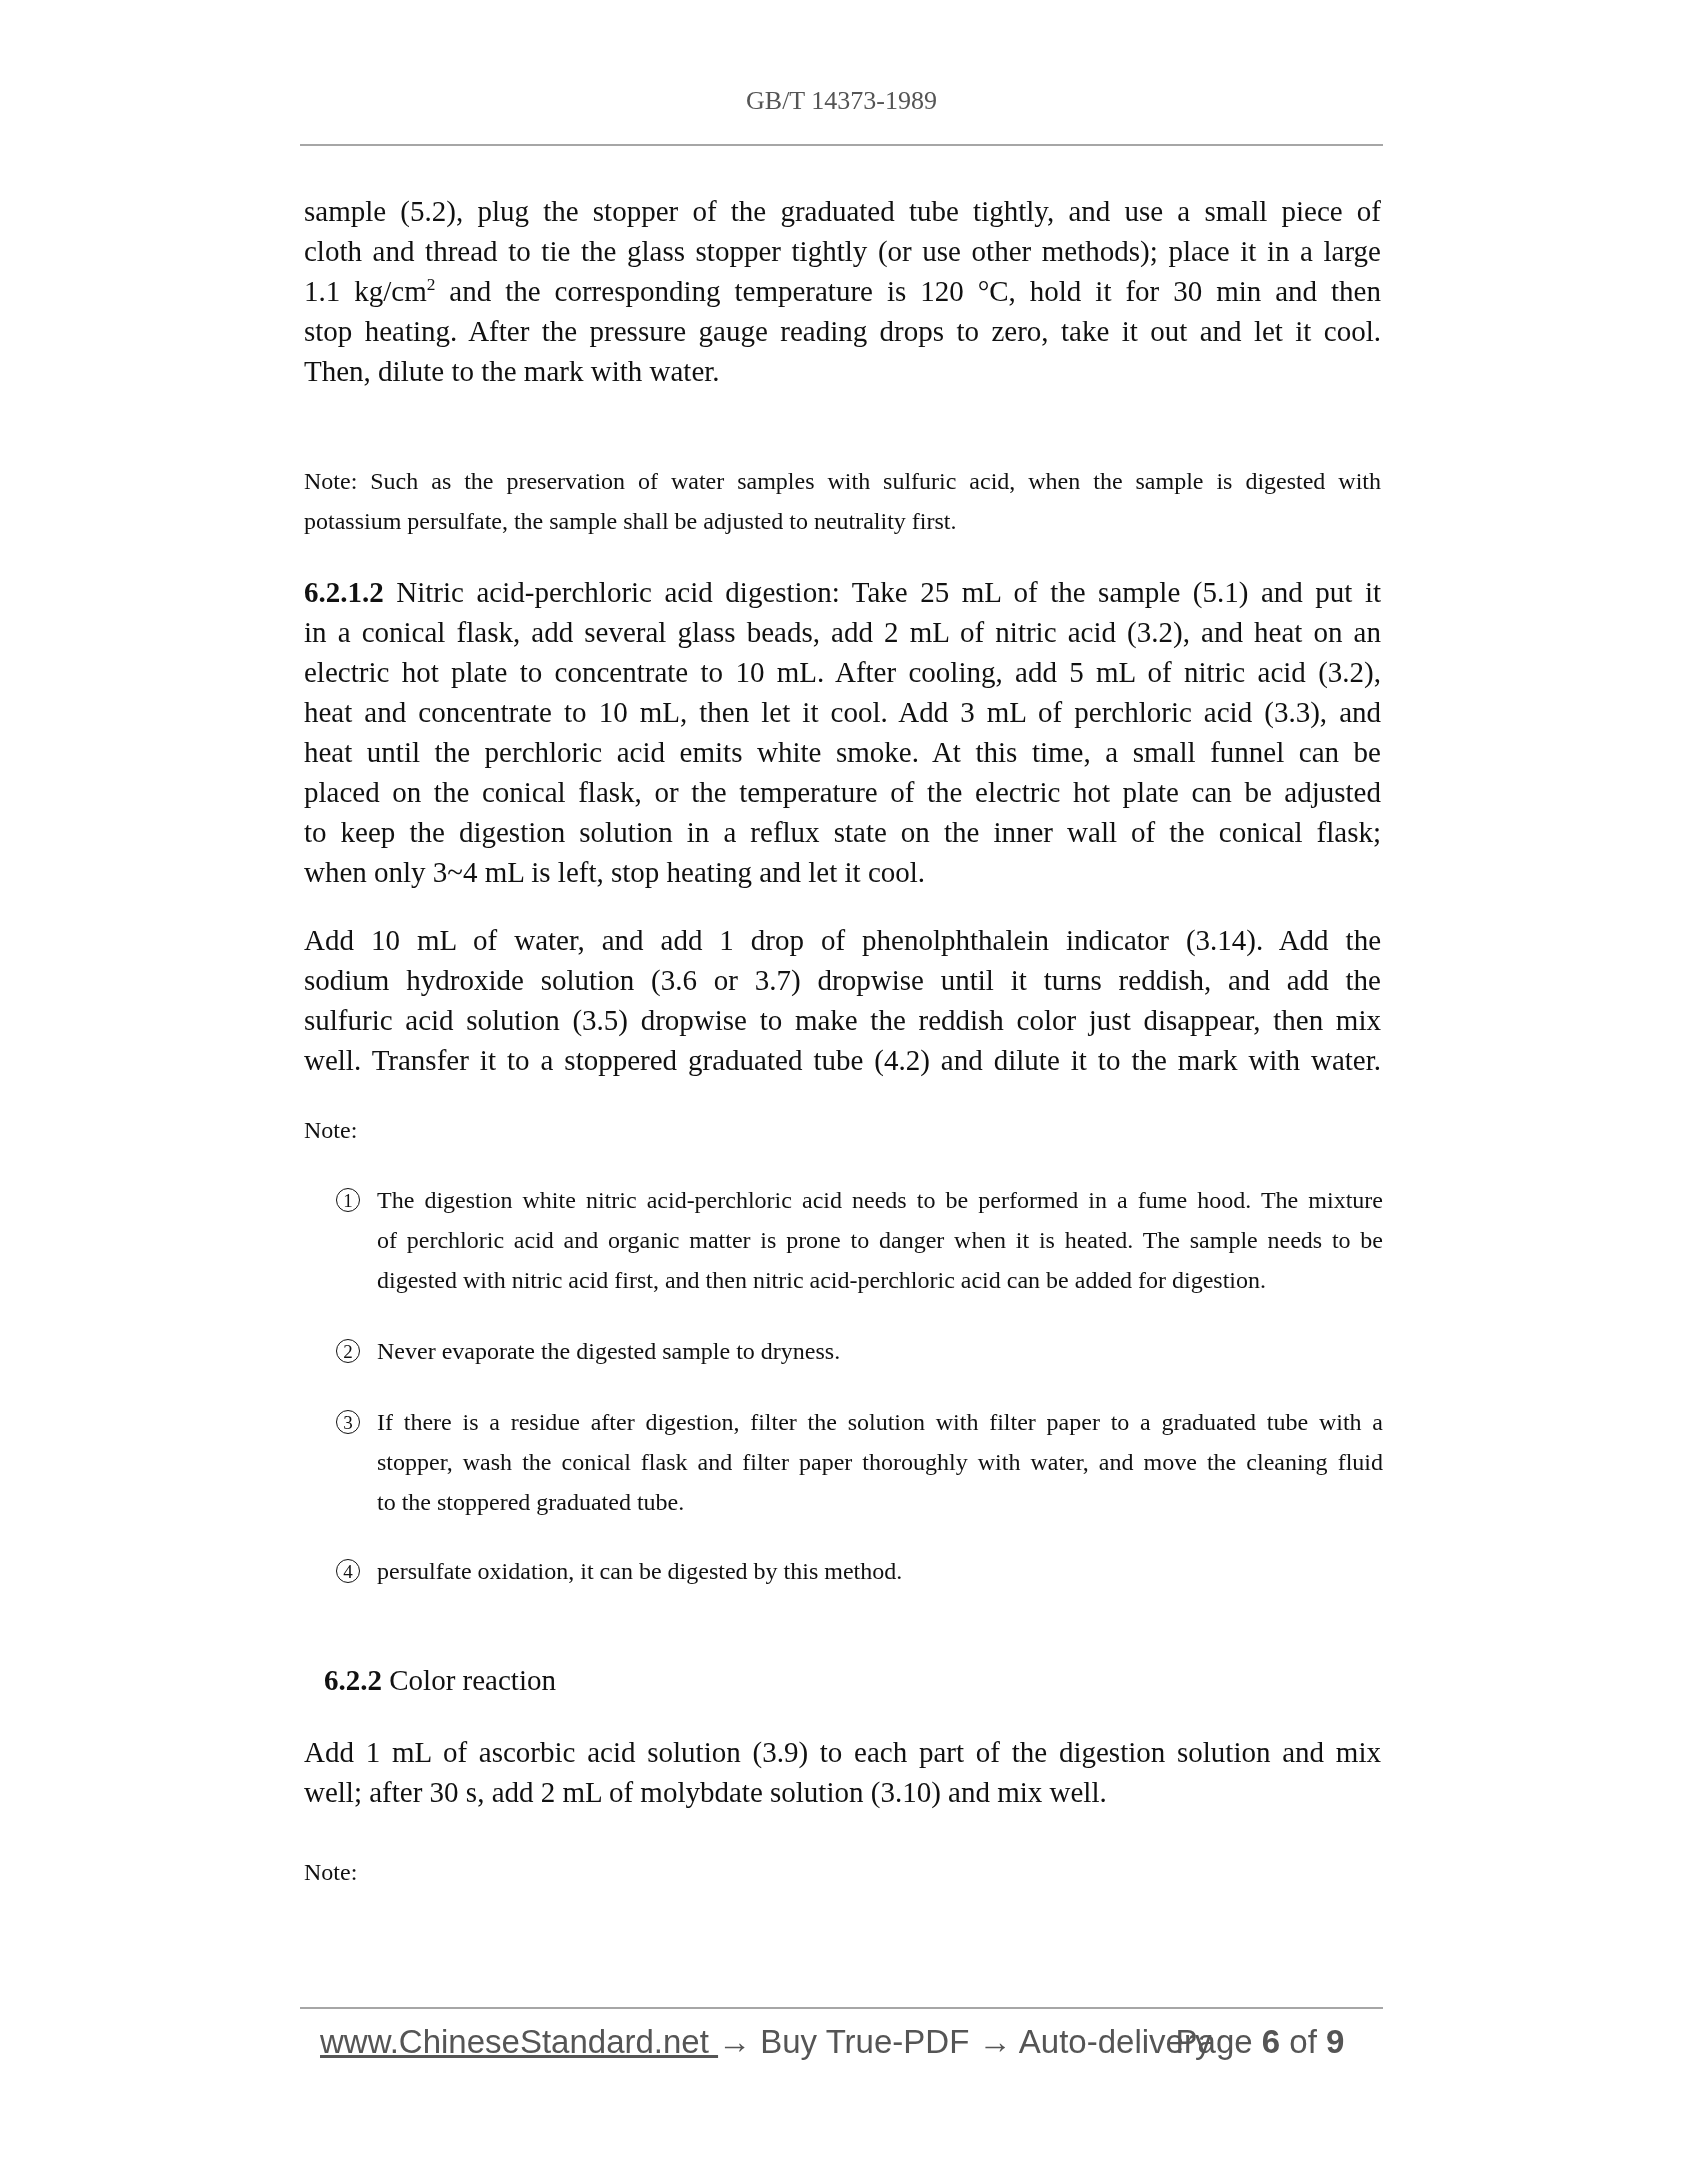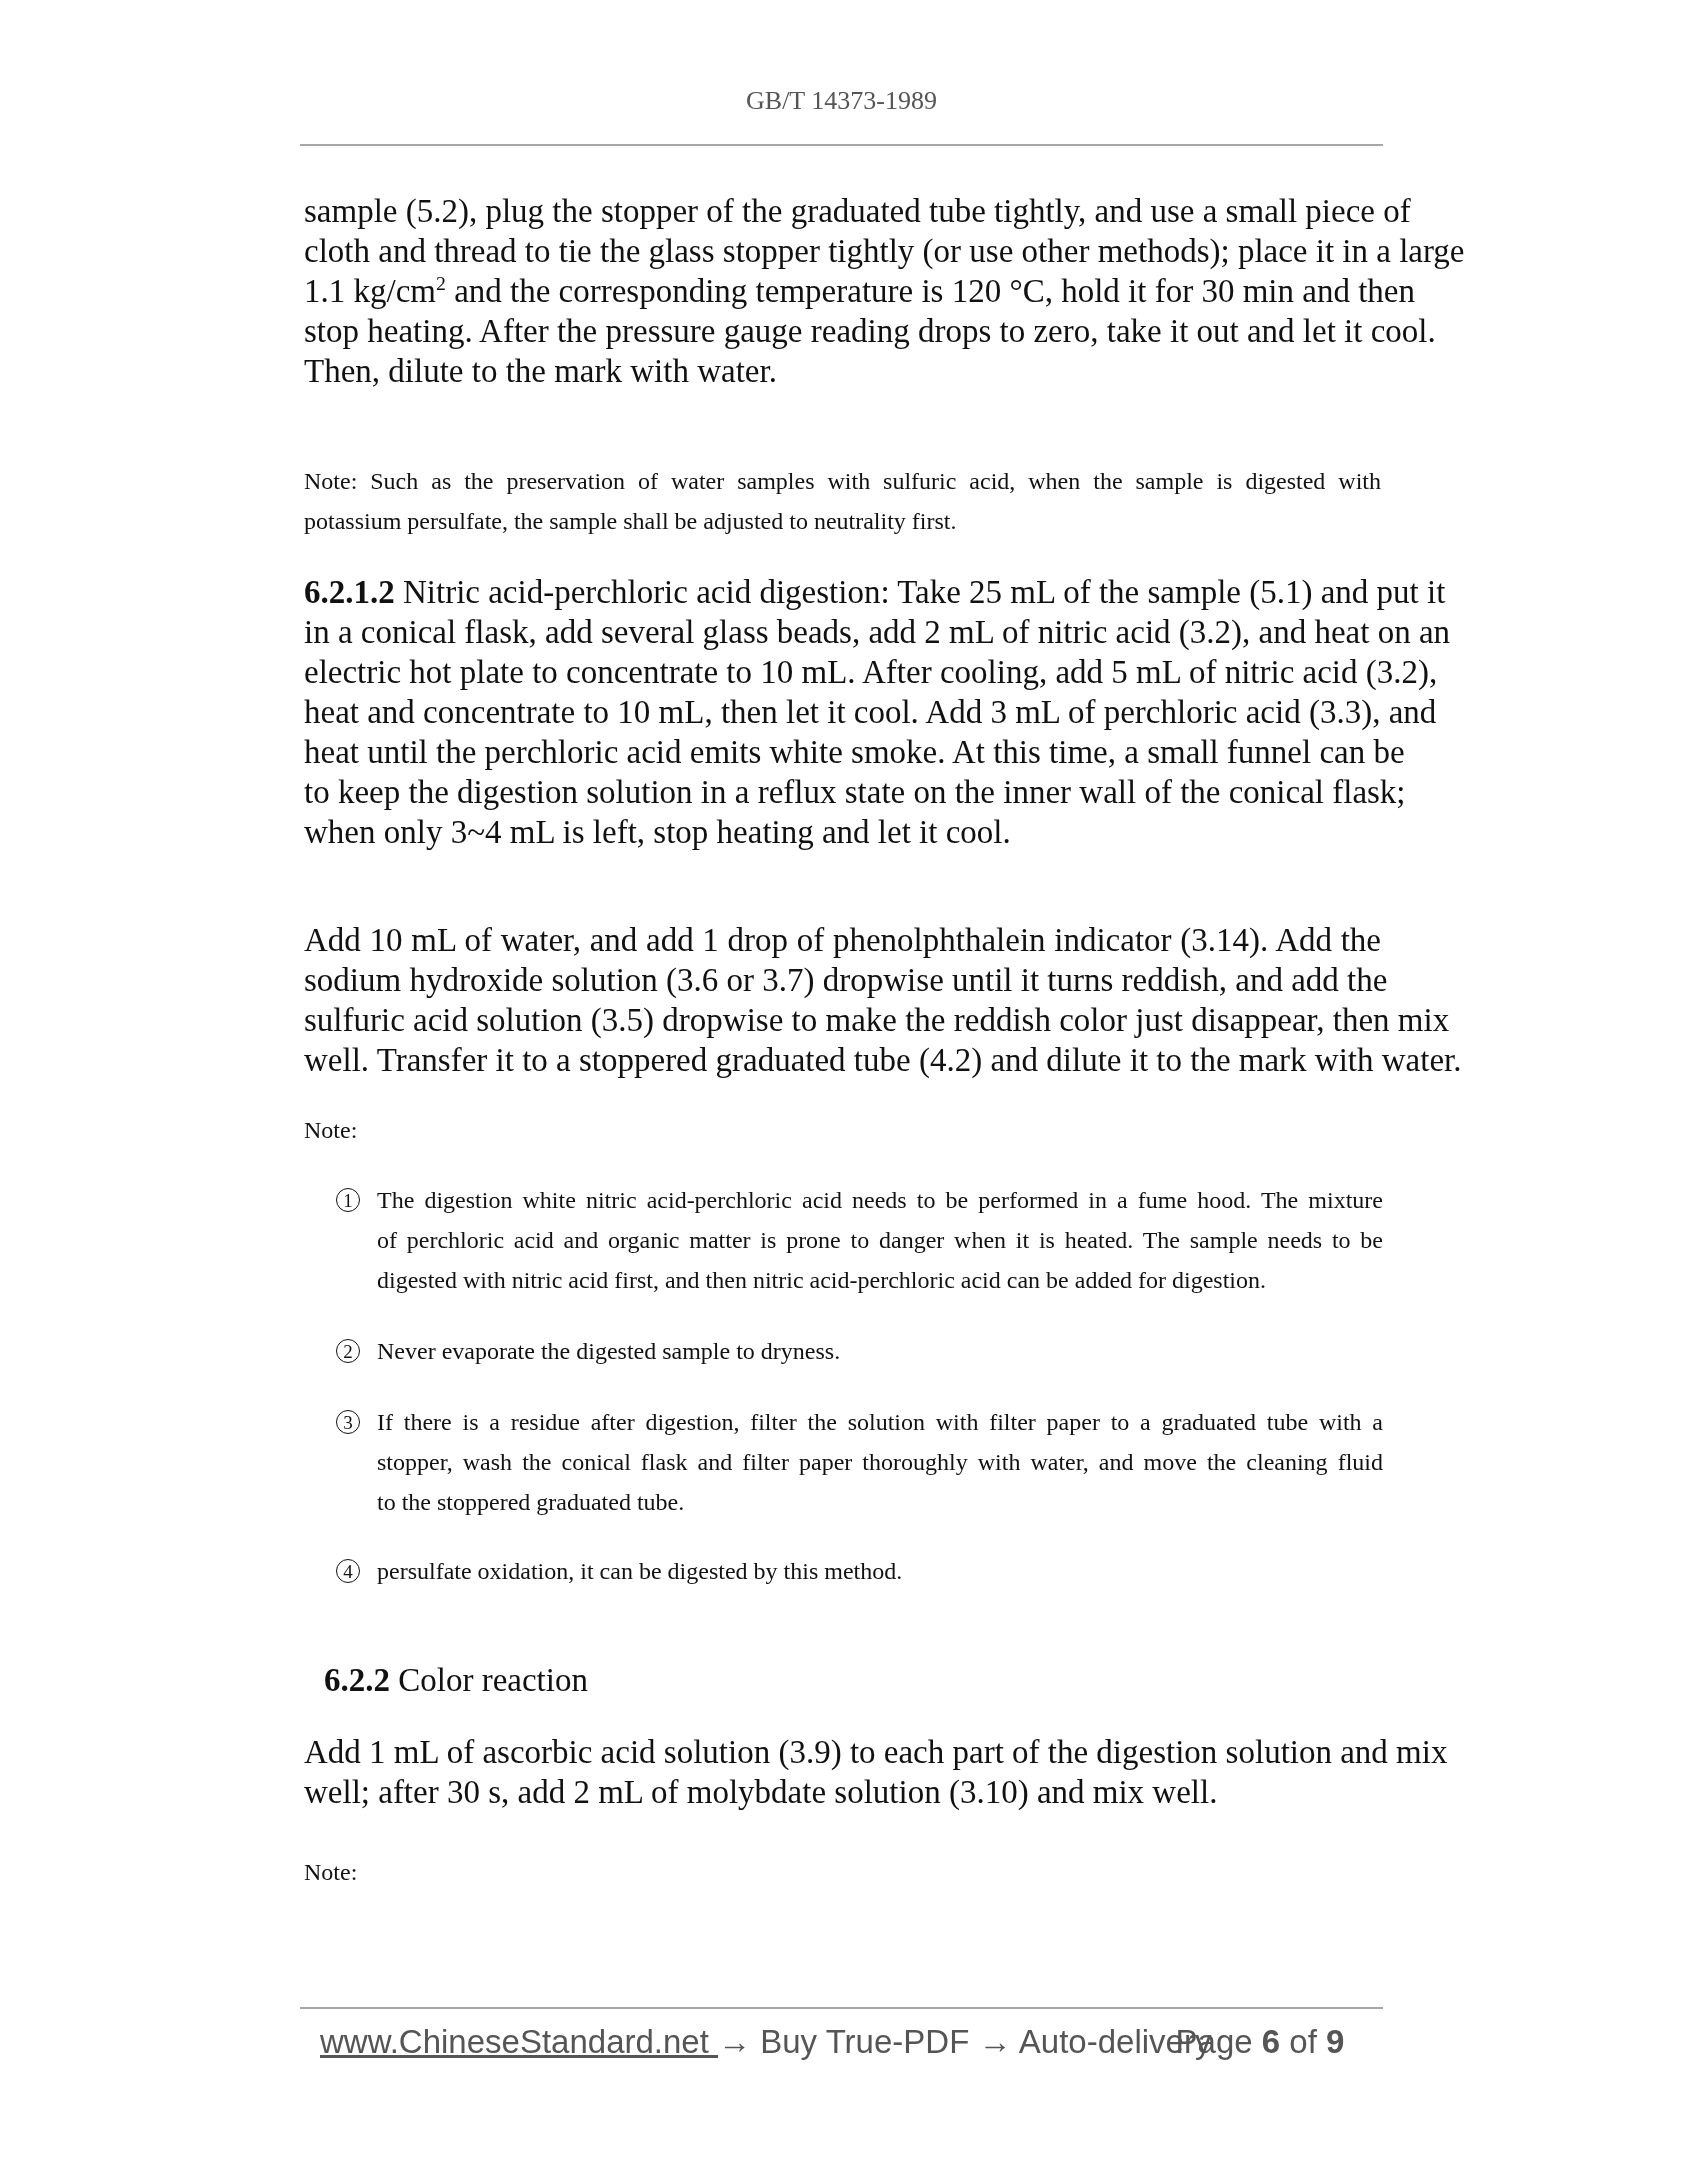--- a/index.html
+++ b/index.html
@@ -3,21 +3,21 @@
 <meta charset="utf-8">
 <style>
   html, body { margin: 0; padding: 0; background: #ffffff; }
   body { width: 1683px; height: 2177px; position: relative; overflow: hidden;
          font-family: "Liberation Serif", "DejaVu Serif", serif; color: #111111; }
   .header-title { position: absolute; left: 0; width: 1683px; top: 86px; text-align: center;
                   font-size: 26px; color: #555555; }
   .rule { position: absolute; left: 300px; width: 1083px; height: 1.7px; background: #a6a6a6; }
   .block { position: absolute; left: 304px; width: 1077px; }
   .line { display: block; white-space: nowrap; height: 40px; line-height: 40px; }
-  .body-text .line { font-size: 33px; }
+  .body-text .line { font-size: 29px; }
   .note-text .line { font-size: 24px; }
   .just { text-align: justify; text-align-last: justify; }
   .bold { font-weight: bold; }
   sup { font-size: 60%; vertical-align: super; line-height: 0; }
   .list-block { position: absolute; left: 336px; width: 1046px; }
   .list-item .num { position: absolute; left: 0; width: 35px; font-size: 24px; line-height: 40px; }
   .circ { display: inline-block; width: 24px; height: 24px; border: 1.4px solid #111; border-radius: 50%;
           font-size: 19px; line-height: 24px; text-align: center; box-sizing: border-box; vertical-align: middle;
           position: relative; top: -2.6px; }
   .list-item .body { position: absolute; left: 41px; width: 1006px; }
@@ -47,20 +47,21 @@
   <span class="line just">Note: Such as the preservation of water samples with sulfuric acid, when the sample is digested with</span>
   <span class="line">potassium persulfate, the sample shall be adjusted to neutrality first.</span>
 </div>
 
 <div class="block body-text" style="top:572px;">
   <span class="line just"><span class="bold">6.2.1.2</span><span> Nitric acid-perchloric acid digestion: Take 25 mL of the sample (5.1) and put it</span></span>
   <span class="line just">in a conical flask, add several glass beads, add 2 mL of nitric acid (3.2), and heat on an</span>
   <span class="line just">electric hot plate to concentrate to 10 mL. After cooling, add 5 mL of nitric acid (3.2),</span>
   <span class="line just">heat and concentrate to 10 mL, then let it cool. Add 3 mL of perchloric acid (3.3), and</span>
   <span class="line just">heat until the perchloric acid emits white smoke. At this time, a small funnel can be</span>
+  <span class="line just">placed on the conical flask, or the temperature of the electric hot plate can be adjusted</span>
   <span class="line just">to keep the digestion solution in a reflux state on the inner wall of the conical flask;</span>
   <span class="line">when only 3~4 mL is left, stop heating and let it cool.</span>
 </div>
 
 <div class="block body-text" style="top:920px;">
   <span class="line just">Add 10 mL of water, and add 1 drop of phenolphthalein indicator (3.14). Add the</span>
   <span class="line just">sodium hydroxide solution (3.6 or 3.7) dropwise until it turns reddish, and add the</span>
   <span class="line just">sulfuric acid solution (3.5) dropwise to make the reddish color just disappear, then mix</span>
   <span class="line just">well. Transfer it to a stoppered graduated tube (4.2) and dilute it to the mark with water.</span>
 </div>

